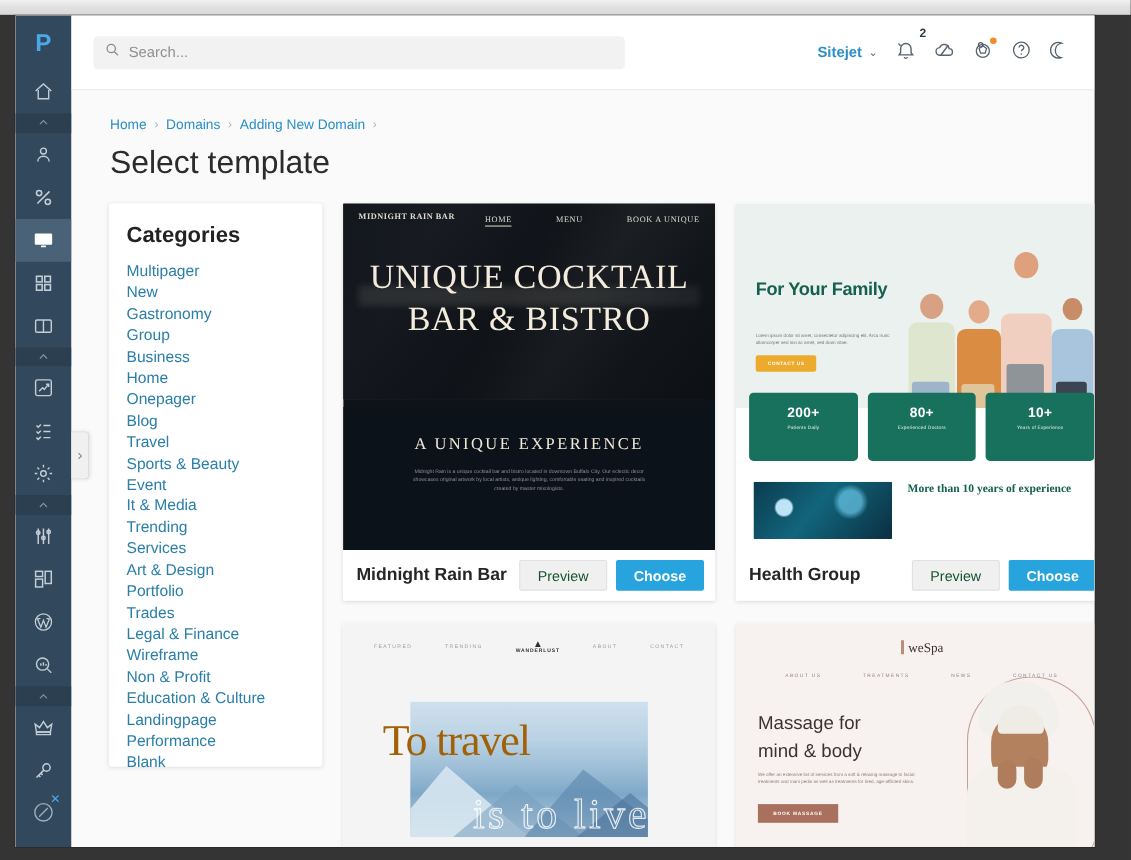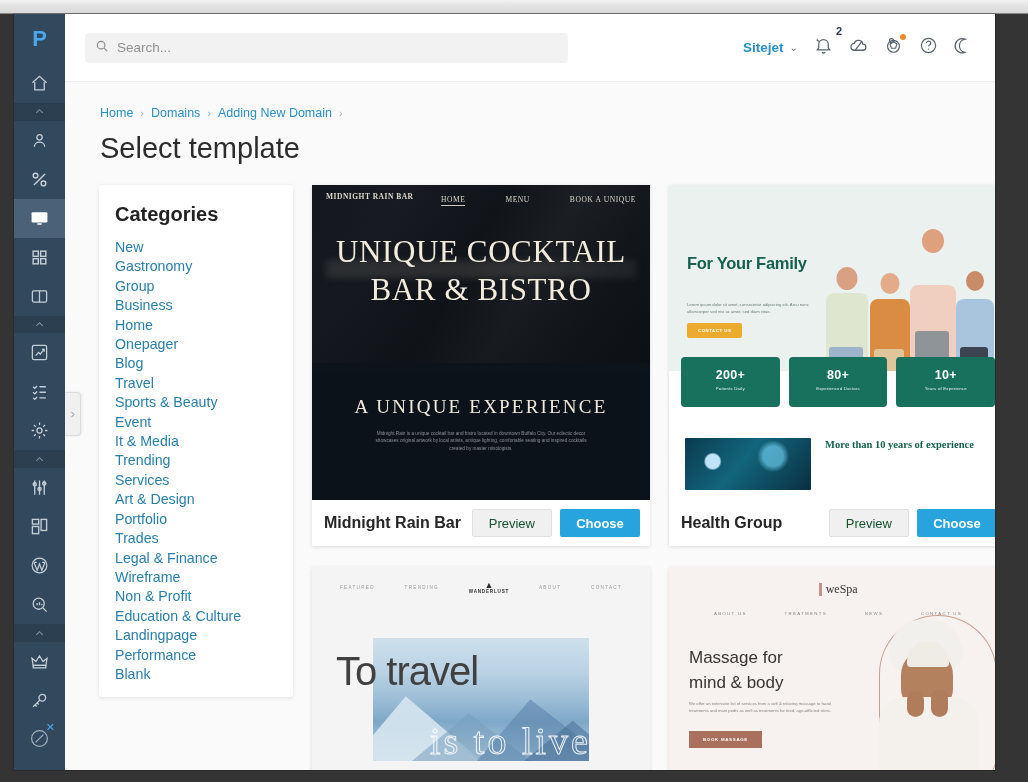--- a/index.html
+++ b/index.html
@@ -143,21 +143,21 @@
   }
   .t1-logo { font-size: 7.5px; line-height: 10px; font-weight: bold; letter-spacing: .5px; }
   .t1-links { margin-left: auto; display: flex; gap: 40px; font-size: 7.5px; padding-top: 3px; }
   .t1-links span:first-child { border-bottom: 1px solid #cfc9bb; padding-bottom: 1px; }
   .t1-hero {
     position: absolute; left: 0; right: 0; top: 48px; text-align: center; color: #f3ecdd;
     font-size: 31px; line-height: 38px; letter-spacing: .6px;
   }
   .t1-lower { position: absolute; left: 0; right: 0; top: 185px; bottom: 0; background: #0c1219; }
   .t1-sub {
-    text-align: center; color: #f0e9da; font-size: 19px; letter-spacing: 2.2px; padding-top: 26px;
+    text-align: center; color: #f0e9da; font-size: 15px; letter-spacing: 2.2px; padding-top: 26px;
   }
   .t1-para {
     text-align: center; color: #8e9199; font-size: 4.7px; line-height: 7.4px;
     padding: 12px 56px 0 56px; font-family: "Liberation Sans", sans-serif;
   }
   
   .t2 { width: 100%; height: 100%; background: #fff; position: relative; font-family: "Liberation Sans", sans-serif; }
   .t2-hero { position: absolute; left: 0; right: 0; top: 0; height: 186px; background: #eaf1ee; }
   .t2-nav { display: flex; align-items: center; padding: 10px 16px 0 16px; }
   .t2-logo { display: flex; align-items: center; gap: 3px; font-size: 8px; font-weight: bold; color: #1b4a3e; }
@@ -181,21 +181,21 @@
   }
   .person { position: absolute; bottom: 0; }
   .p-head { border-radius: 50%; position: absolute; left: 50%; transform: translateX(-50%); top: 0; }
   .p-body { position: absolute; bottom: 0; left: 50%; transform: translateX(-50%); border-radius: 8px 8px 2px 2px; }
   .t2-stats {
     position: absolute; left: 0; right: 0; top: 172px; display: flex; gap: 9px;
     padding: 0 12px; z-index: 4;
   }
   .t2-stat {
     flex: 1; background: #17715c; border-radius: 4px; color: #fff; text-align: center;
-    padding: 11px 0 16px 0;
+    padding: 11px 0 28px 0;
   }
   .t2-stat .num { font-size: 12.5px; font-weight: bold; letter-spacing: .3px; }
   .t2-stat .lbl { font-size: 4.3px; margin-top: 4px; letter-spacing: .2px; opacity: .92; }
   .t2-bottom { position: absolute; left: 0; right: 0; top: 240px; bottom: 0; background: #fff; padding: 13px 16px 0 16px; display: flex; gap: 14px; }
   .t2-img {
     width: 126px; height: 52px; flex: none; border-radius: 1px;
     background:
       radial-gradient(circle at 22% 45%, rgba(200,235,255,.95) 0 7px, rgba(0,0,0,0) 9px),
       radial-gradient(circle at 70% 35%, rgba(120,220,255,.6) 0 10px, rgba(0,0,0,0) 16px),
       linear-gradient(130deg, #0b3b4e 0%, #12657c 45%, #0a2f40 100%);
@@ -212,22 +212,22 @@
   .t3-brand .nm { font-size: 4.6px; font-weight: bold; letter-spacing: .8px; }
   .t3-imgwrap { position: absolute; left: 61px; top: 71px; width: 216px; height: 123px; }
   .t3-img {
     position: absolute; inset: 0;
     background:
       linear-gradient(180deg, #cfe0ec 0%, #b9d2e4 28%, #9cbdd6 50%, #7ea8c8 68%, #9dbdd4 84%, #c6d9e6 100%);
     overflow: hidden;
   }
   .mtn { position: absolute; background: rgba(86,126,160,.55); }
   .t3-title {
-    position: absolute; left: 24px; top: 82px; font-size: 40px; color: #404040;
-    font-family: Liberation Sans, sans-serif; letter-spacing: -1px; z-index: 4;
+    position: absolute; left: 36px; top: 82px; font-size: 40px; color: #a16207;
+    font-family: Liberation Serif, serif; letter-spacing: -1px; z-index: 4;
   }
   .t3-sub {
     position: absolute; left: 118px; top: 152px; font-size: 38px; z-index: 4;
     font-family: "Liberation Serif", serif; color: transparent;
     -webkit-text-stroke: 1px rgba(255,255,255,.85); letter-spacing: 3px;
   }
   
   .t4 { width: 100%; height: 100%; background: #f7f2f0; position: relative; }
   .t4-brand {
     display: flex; align-items: center; justify-content: center; gap: 5px;
@@ -521,20 +521,21 @@
         <span class="sep">›</span>
       </div>
 
       <h1 class="page-title">Select template</h1>
 
       <div class="layout">
 
         <aside class="categories">
           <h2>Categories</h2>
           <ul class="cat-list">
+            <li>Multipager</li>
             <li>New</li>
             <li>Gastronomy</li>
             <li>Group</li>
             <li>Business</li>
             <li>Home</li>
             <li>Onepager</li>
             <li>Blog</li>
             <li>Travel</li>
             <li>Sports &amp; Beauty</li>
             <li>Event</li>

